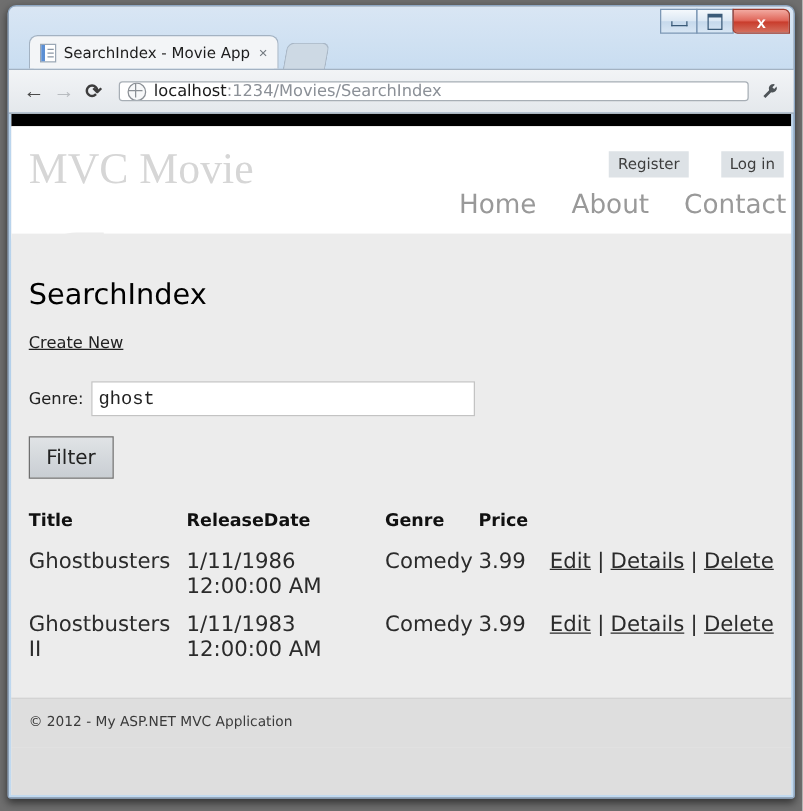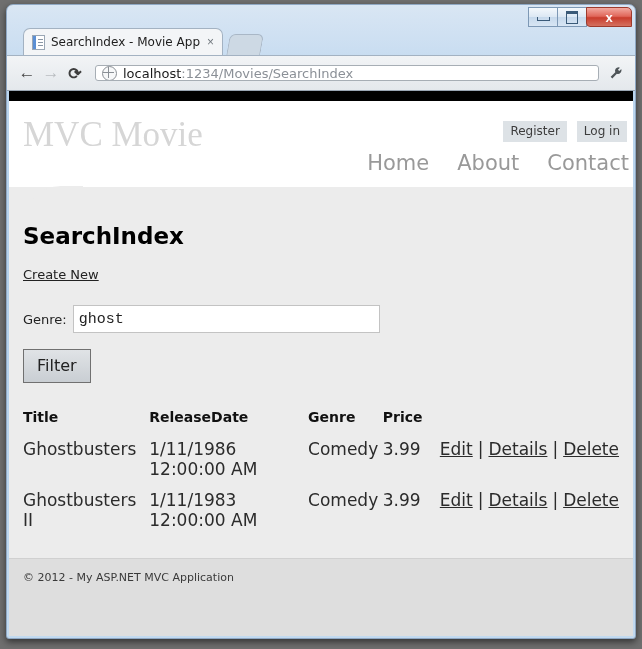--- a/index.html
+++ b/index.html
@@ -257,21 +257,21 @@
     left: 14px; top: 14px;
     font-family: "Liberation Serif", serif;
     font-size: 35px;
     color: #d6d6d6;
     letter-spacing: 0px;
   }
   .auth-links {
     position: absolute;
     right: 6px; top: 20px;
     display: flex;
-    gap: 10px;
+    gap: 26px;
     padding-left: 28px;
   }
   .auth-link {
     background: #dde2e6;
     color: #3d3d3d;
     font-size: 12px;
     padding: 3px 7px 4px 7px;
     font-family: "DejaVu Sans", sans-serif;
   }
   .nav-links {
@@ -291,21 +291,21 @@
     position: relative;
     background: #ececec;
     padding: 0 14px;
     min-height: 300px;
   }
   h1.page-title {
     margin: 0;
     padding: 36px 0 0 0;
     font-size: 23px;
     color: #000000;
-    font-weight: bold;
+    font-weight: normal;
     font-family: "DejaVu Sans", sans-serif;
   }
   .create-new {
     display: inline-block;
     margin-top: 18px;
     font-size: 13px;
     color: #222222;
     text-decoration: underline;
     font-family: "DejaVu Sans", sans-serif;
   }

